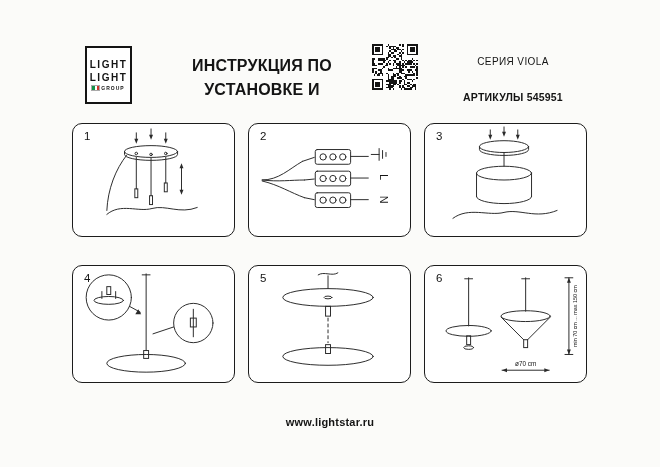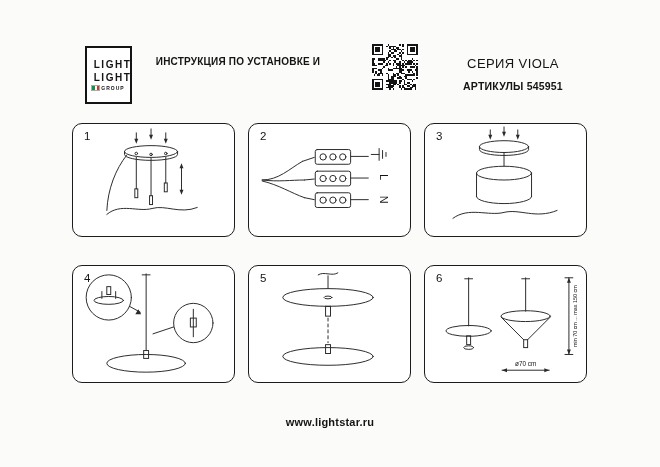--- a/index.html
+++ b/index.html
@@ -7,32 +7,32 @@
     width:660px;height:467px;position:relative;overflow:hidden;
     background:#fbfbf9;color:#141414;
     font-family:"Liberation Sans",sans-serif;
   }
   
   .logo-box{
     position:absolute;left:85px;top:46px;width:47px;height:58px;
     border:2px solid #141414;box-sizing:border-box;background:#fff;
     display:flex;flex-direction:column;align-items:center;justify-content:center;gap:1px;
   }
-  .logo-line{font-weight:bold;font-size:10px;letter-spacing:1.5px;line-height:1.15;padding-left:8px;}
+  .logo-line{font-weight:bold;font-size:10px;letter-spacing:1.5px;line-height:1.15;}
   .logo-bottom{display:flex;align-items:center;gap:2px;margin-top:1px;}
   .flag{display:flex;width:7px;height:4px;outline:0.5px solid #aaa;}
   .flag span{flex:1;display:block;}
   .logo-group{font-size:5px;font-weight:bold;letter-spacing:1px;}
   .title{
-    position:absolute;left:131px;top:54px;width:214px;text-align:center;
-    font-weight:bold;font-size:10px;line-height:1.5;letter-spacing:0.2px;
+    position:absolute;left:155px;top:54px;width:214px;text-align:center;
+    font-weight:bold;font-size:16px;line-height:1.5;letter-spacing:0.2px;
   }
   .qr{position:absolute;left:372px;top:44px;width:46px;height:46px;}
   .right-info{position:absolute;left:443px;top:56px;width:140px;text-align:center;}
-  .series{font-size:13px;letter-spacing:0.4px;margin-bottom:9px;}
+  .series{font-size:10px;letter-spacing:0.4px;margin-bottom:24px;}
   .articles{font-size:10.5px;font-weight:bold;letter-spacing:0.2px;}
   
   .panels{
     position:absolute;left:72px;top:123px;
     display:grid;grid-template-columns:repeat(3,163px);grid-template-rows:114px 118px;
     gap:28px 13px;
   }
   .panel{
     border:1.5px solid #1c1c1c;border-radius:10px;background:#fff;position:relative;
   }

